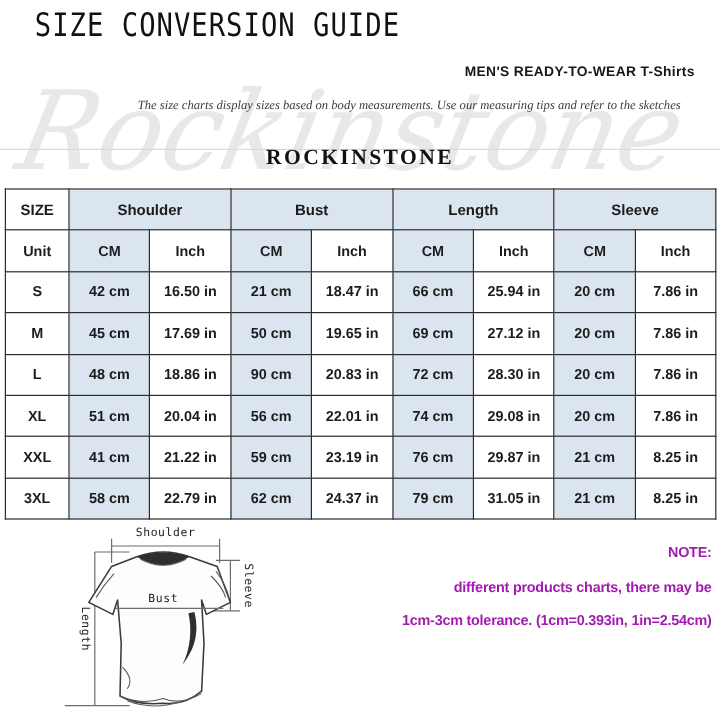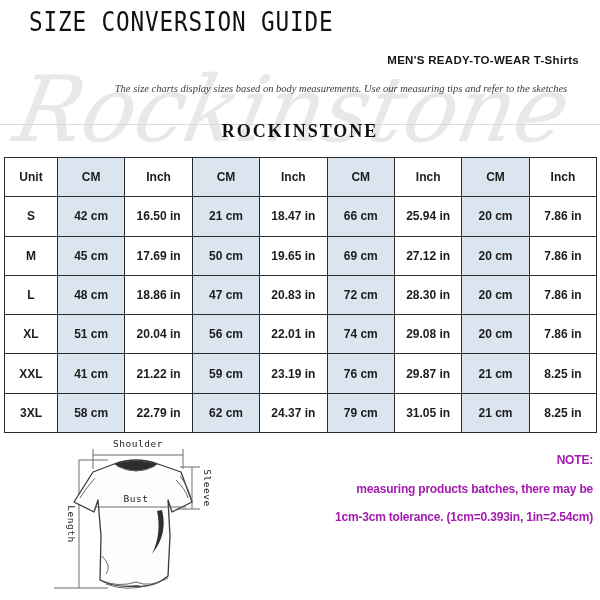--- a/index.html
+++ b/index.html
@@ -86,20 +86,27 @@
     <col style="width:67.4px">
       <col style="width:67.4px">
     <col style="width:67.4px">
       <col style="width:67.4px">
     <col style="width:67.4px">
       <col style="width:67.4px">
     <col style="width:67.4px">
       <col style="width:67.4px">
   </colgroup>
   <tbody>
+      <tr>
+    <th>SIZE</th>
+    <th colspan="2" class="blue">Shoulder</th>
+    <th colspan="2" class="blue">Bust</th>
+    <th colspan="2" class="blue">Length</th>
+    <th colspan="2" class="blue">Sleeve</th>
+  </tr>
   <tr>
     <td>Unit</td>
     <td class="blue">CM</td>
     <td>Inch</td>
     <td class="blue">CM</td>
     <td>Inch</td>
     <td class="blue">CM</td>
     <td>Inch</td>
     <td class="blue">CM</td>
     <td>Inch</td>
@@ -123,21 +130,21 @@
     <td>19.65 in</td>
     <td class="blue">69 cm</td>
     <td>27.12 in</td>
     <td class="blue">20 cm</td>
     <td>7.86 in</td>
   </tr>
   <tr>
     <td>L</td>
     <td class="blue">48 cm</td>
     <td>18.86 in</td>
-    <td class="blue">47 cm</td>
+    <td class="blue">90 cm</td>
     <td>20.83 in</td>
     <td class="blue">72 cm</td>
     <td>28.30 in</td>
     <td class="blue">20 cm</td>
     <td>7.86 in</td>
   </tr>
   <tr>
     <td>XL</td>
     <td class="blue">51 cm</td>
     <td>20.04 in</td>
@@ -211,15 +218,15 @@
     <path class="crease" d="M54,144 Q72,152 90,146 Q104,152 122,142"></path>
     <path class="crease" d="M60,148 Q80,156 104,149"></path>
   </g>
 
   <line class="measure" x1="50" y1="71" x2="140" y2="71"></line>
   <text x="90" y="66" text-anchor="middle" font-size="10.5">Bust</text>
 </svg>
 
 <div class="note">
   <div>NOTE:</div>
-  <div>measuring products batches, there may be</div>
+  <div>different products charts, there may be</div>
   <div>1cm-3cm tolerance. (1cm=0.393in, 1in=2.54cm)</div>
 </div>
 
 </body></html>

